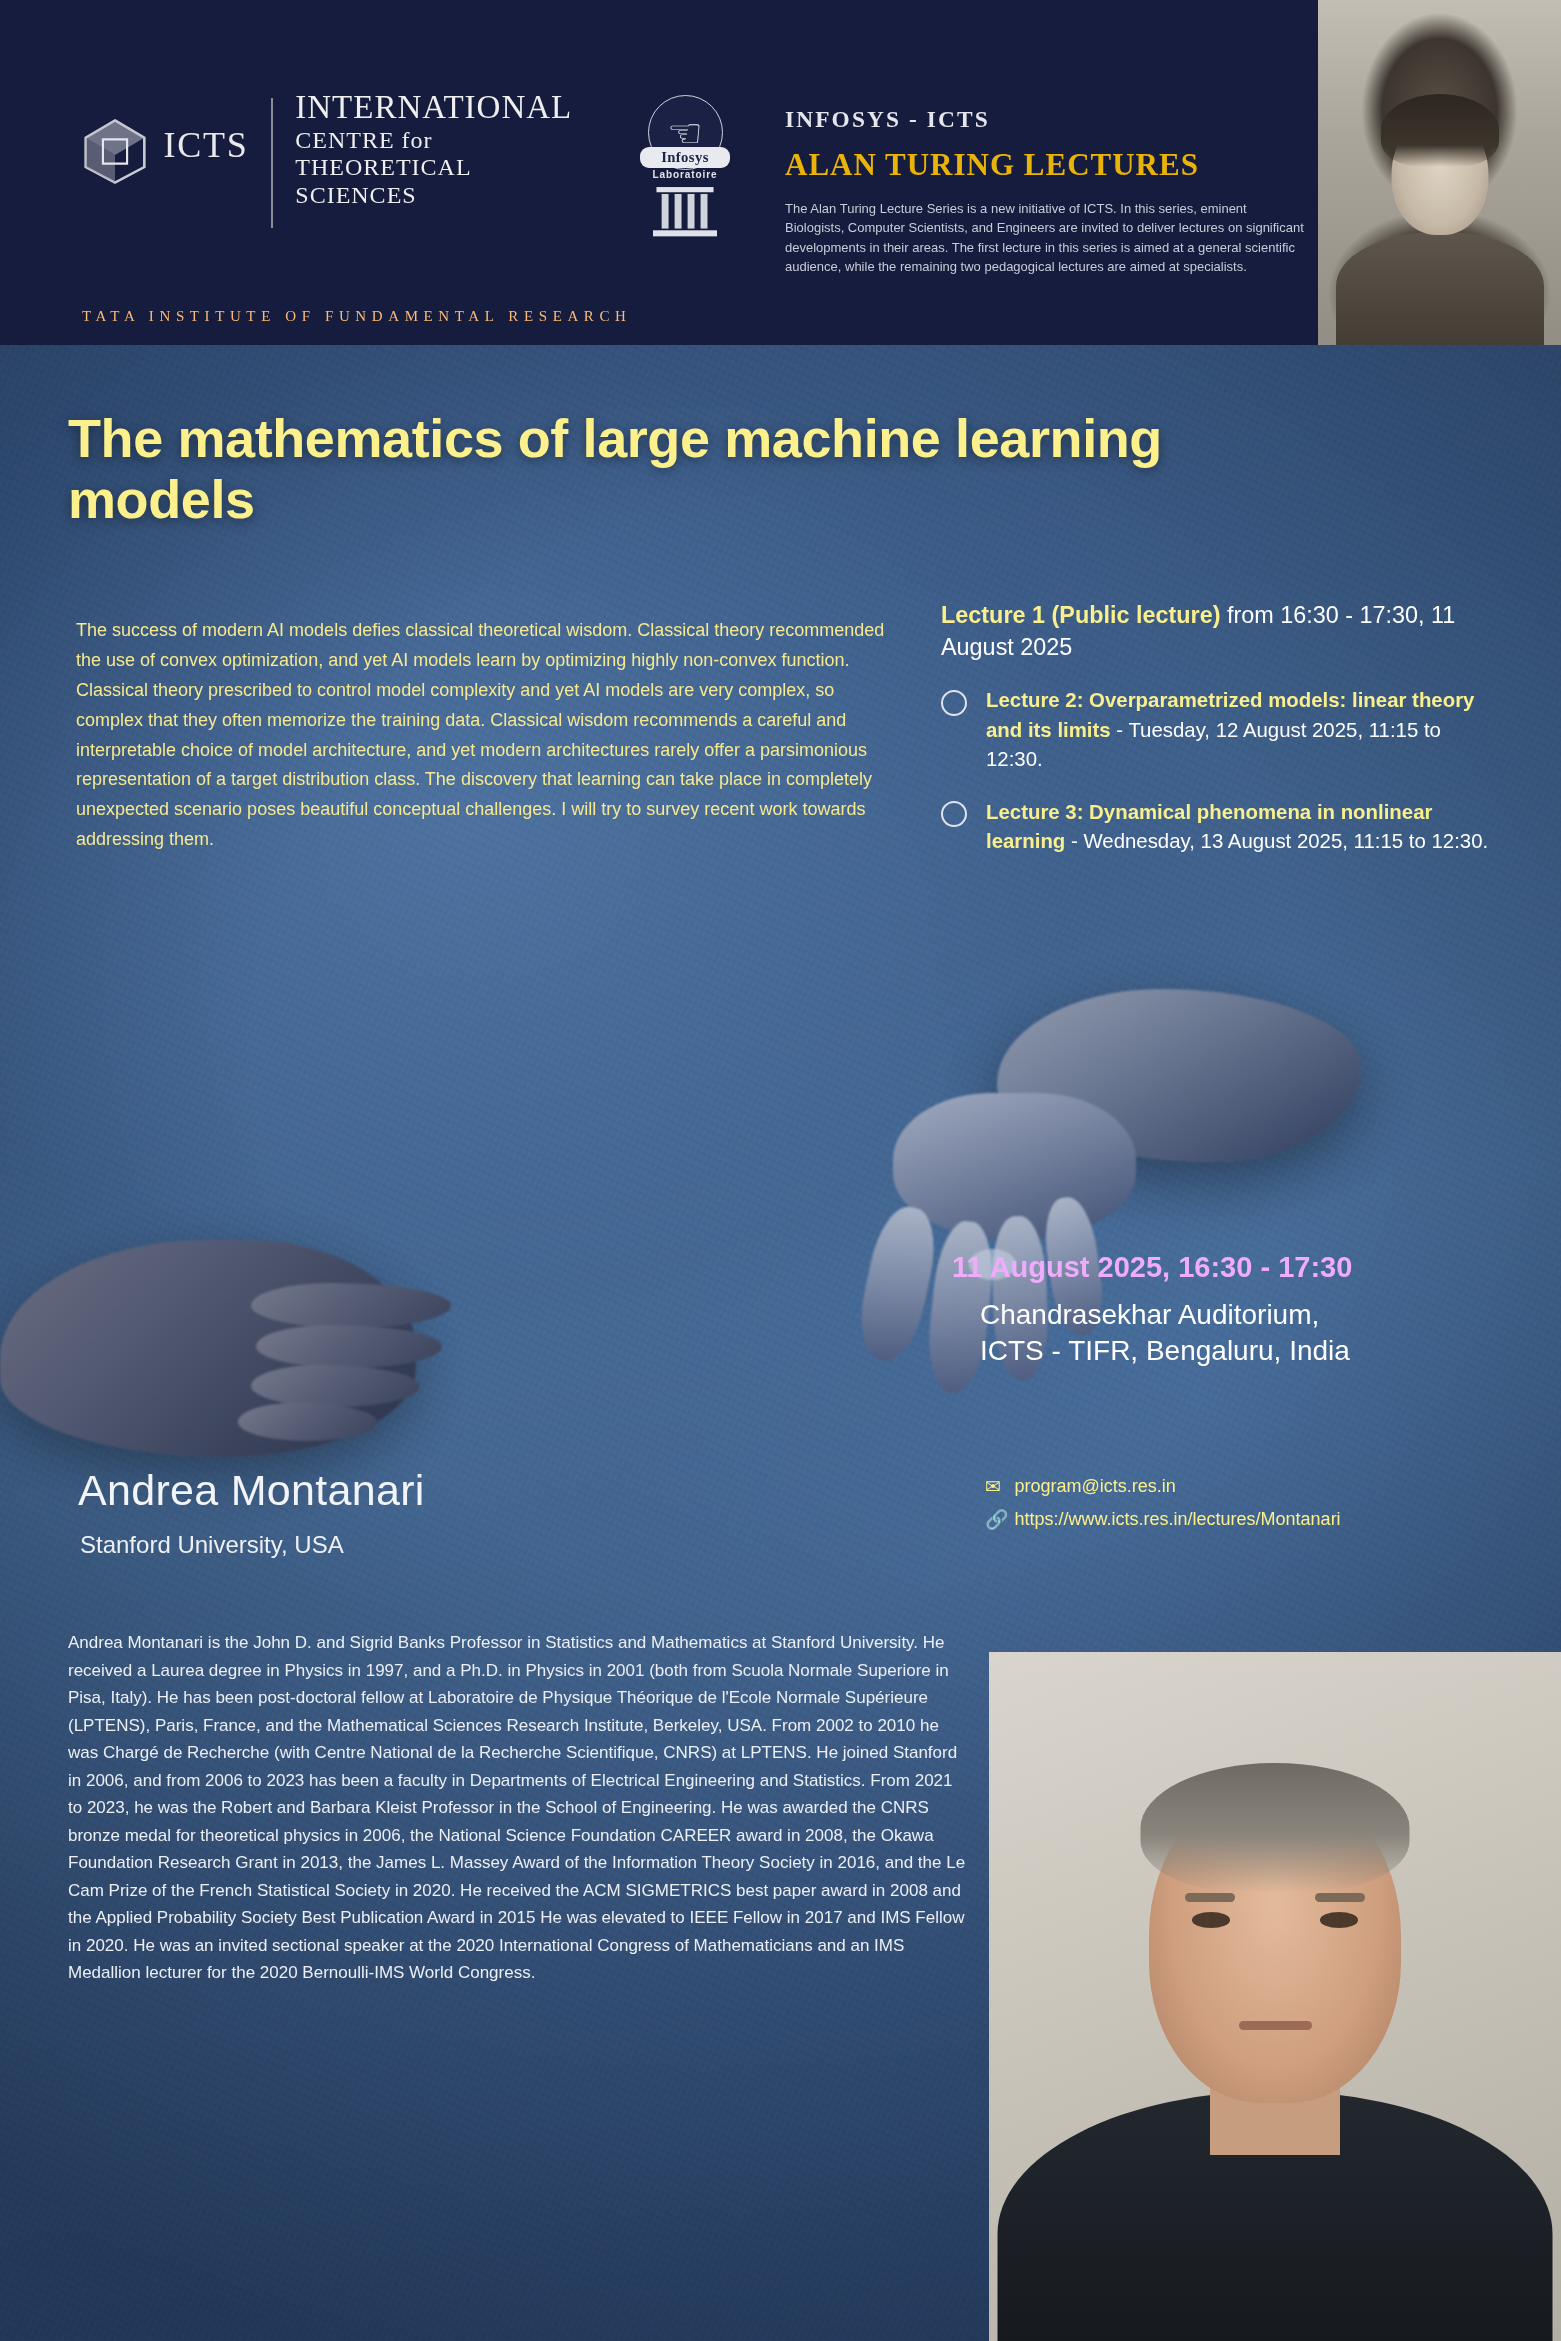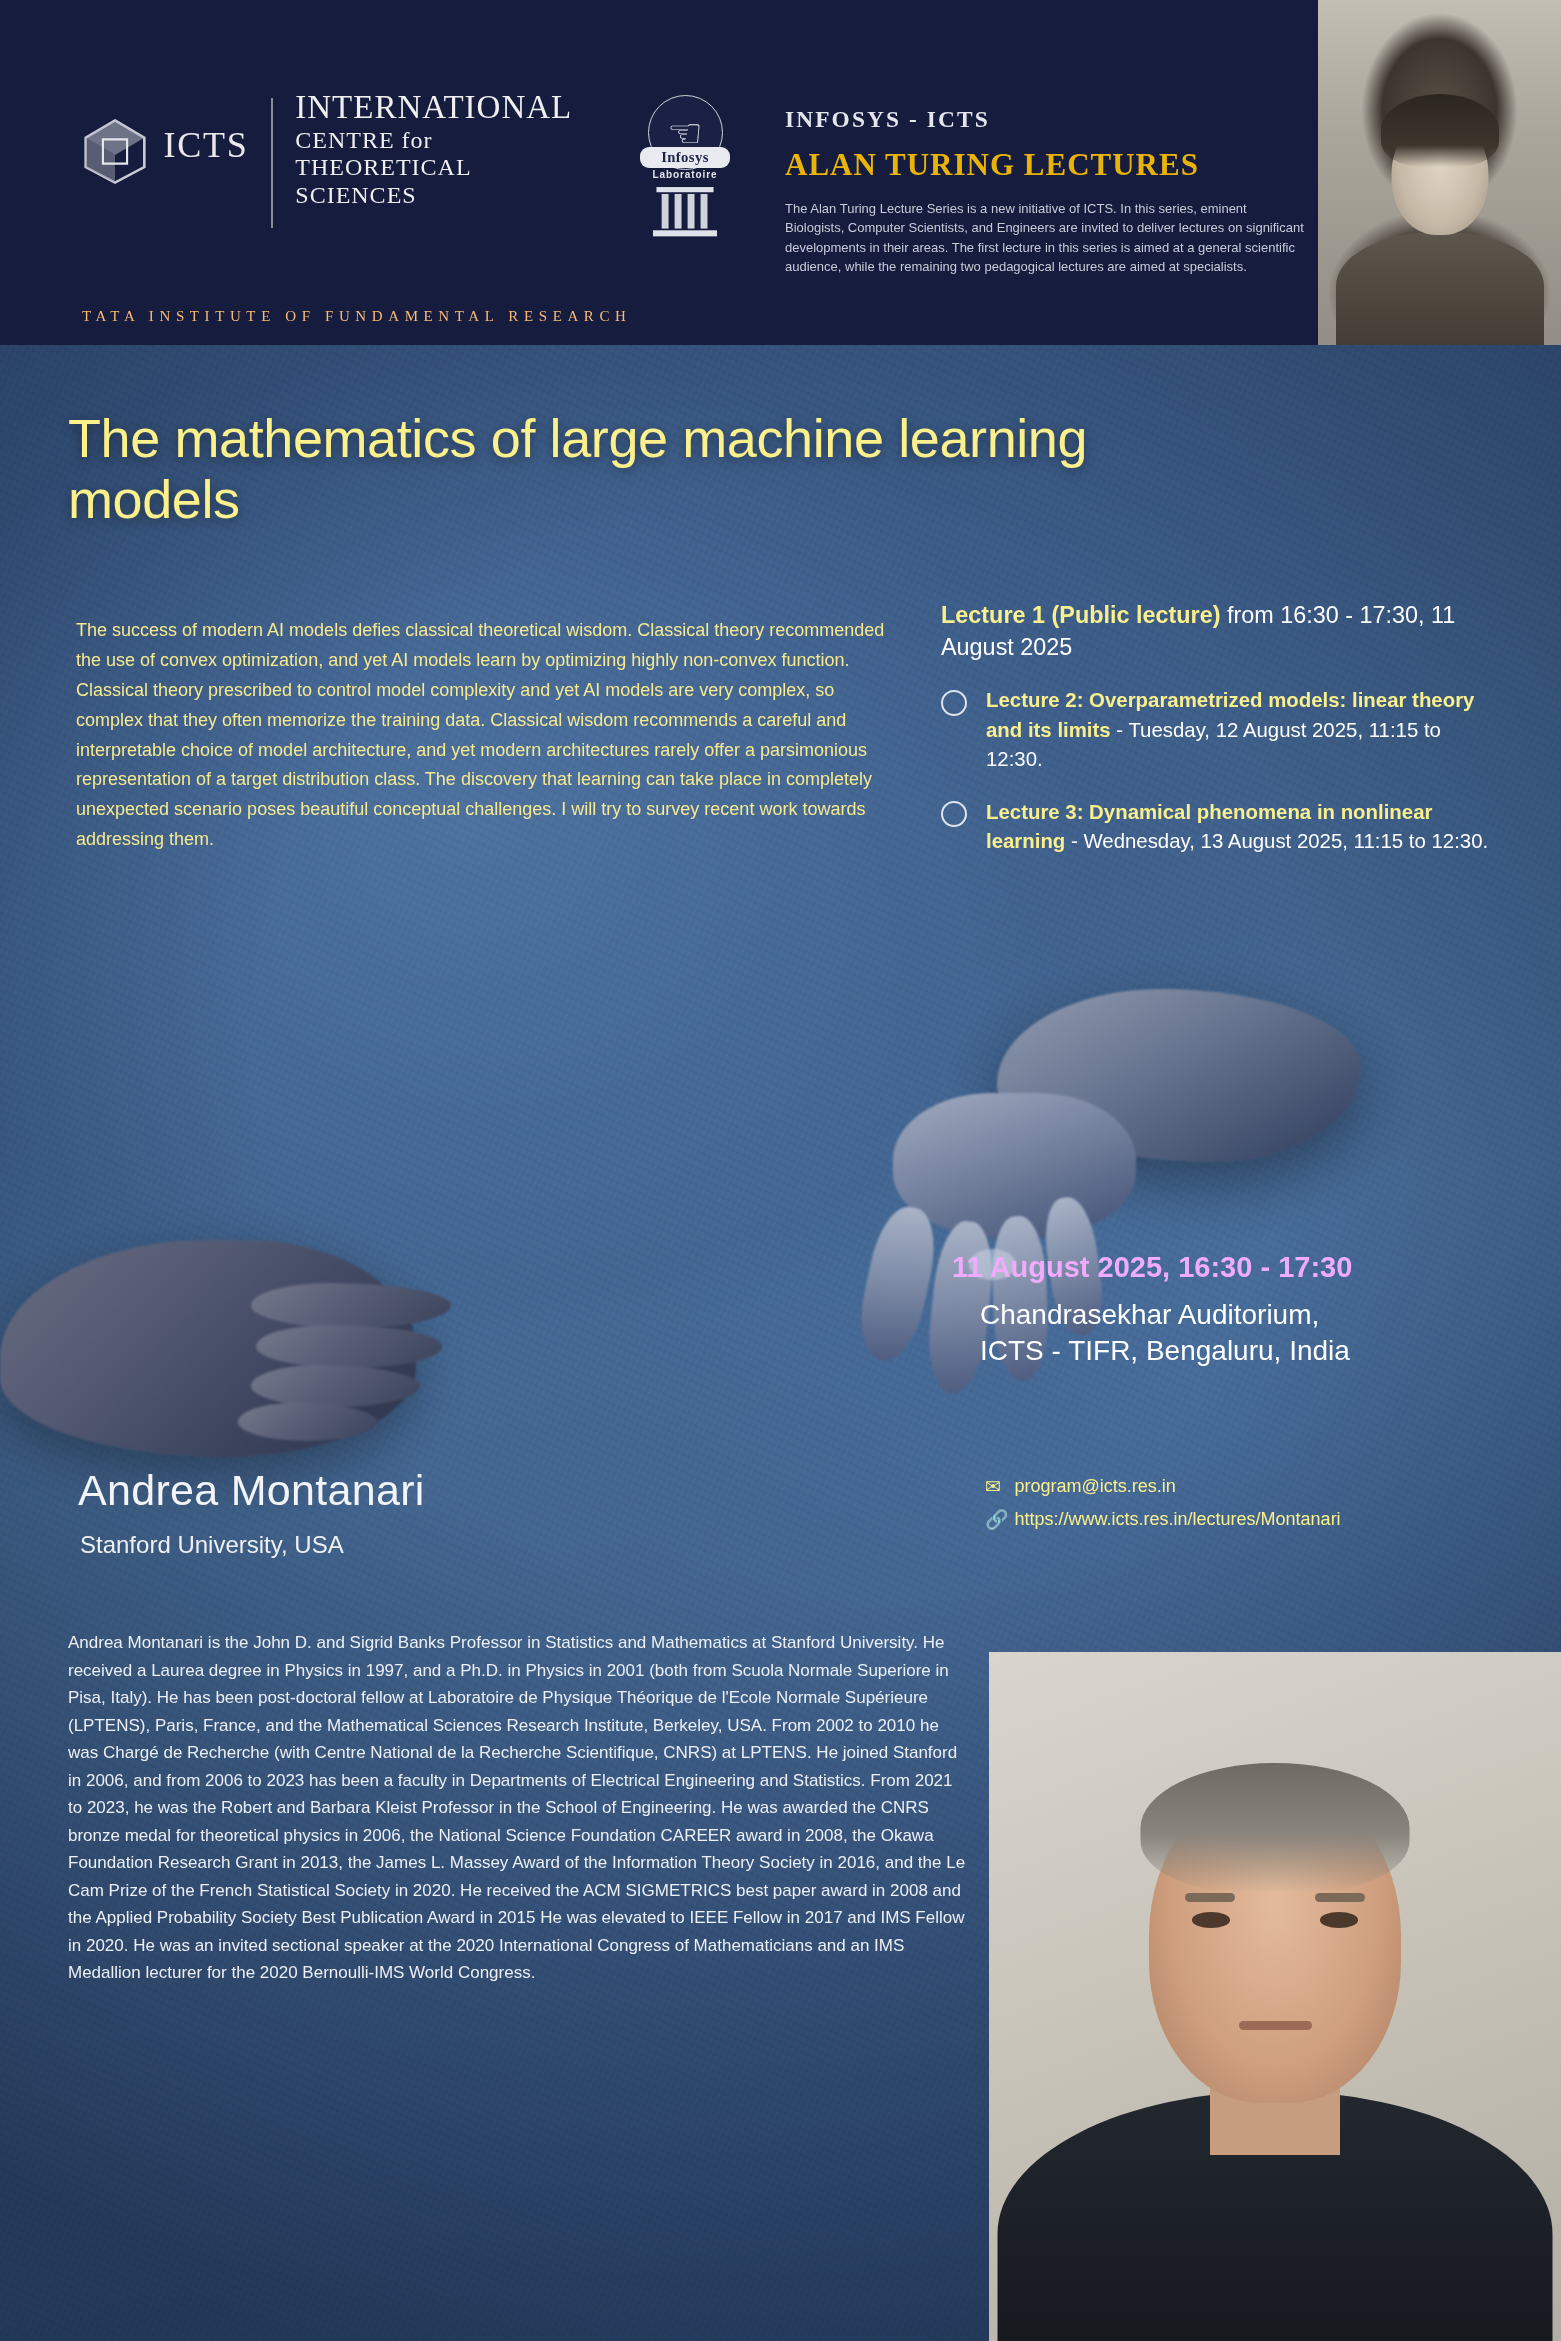--- a/index.html
+++ b/index.html
@@ -181,21 +181,21 @@
     position: absolute; left: 206px; top: 260px; width: 47px; height: 31px;
     border-radius: 50%; background: rgba(215,222,235,0.55);
   }
   .hand-blur { filter: blur(1px); opacity: 0.92; }
 
   
   .content { position: absolute; inset: 0; z-index: 5; }
 
   .main-title {
     position: absolute; left: 68px; top: 408px; width: 1180px;
-    color: #fbf08b; font-size: 54px; line-height: 1.13; font-weight: normal;
+    color: #fbf08b; font-size: 54px; line-height: 1.13; font-weight: bold;
     letter-spacing: -0.4px;
     text-shadow: 0 2.6px 12px rgba(0,0,0,0.4);
   }
 
   .abstract {
     position: absolute; left: 76px; top: 616px; width: 820px;
     color: #f6e98f; font-size: 18px; line-height: 1.66;
   }
   .abstract .para2 {
     margin-top: 22.6px; color: #f0c878;

